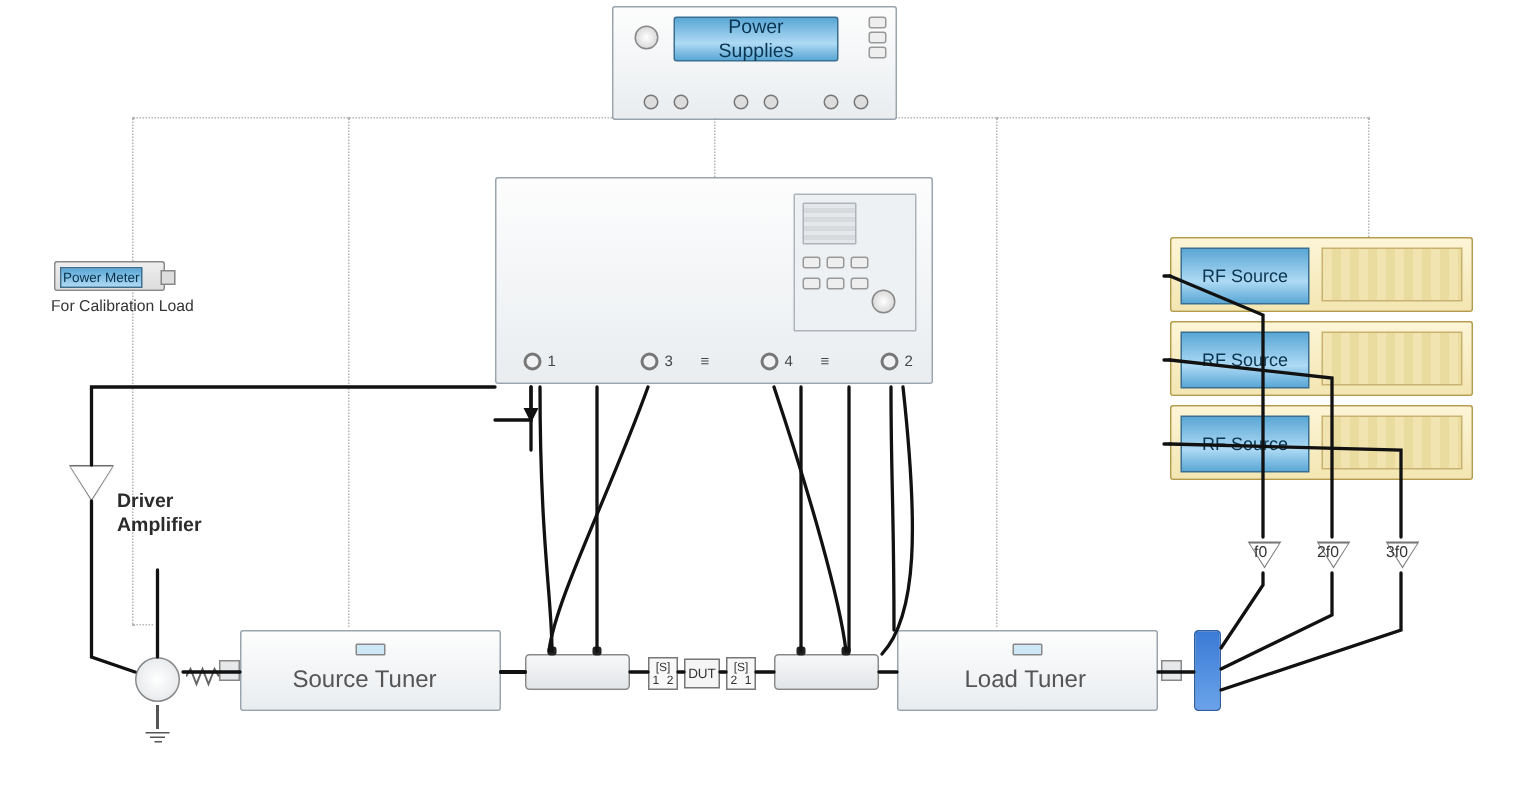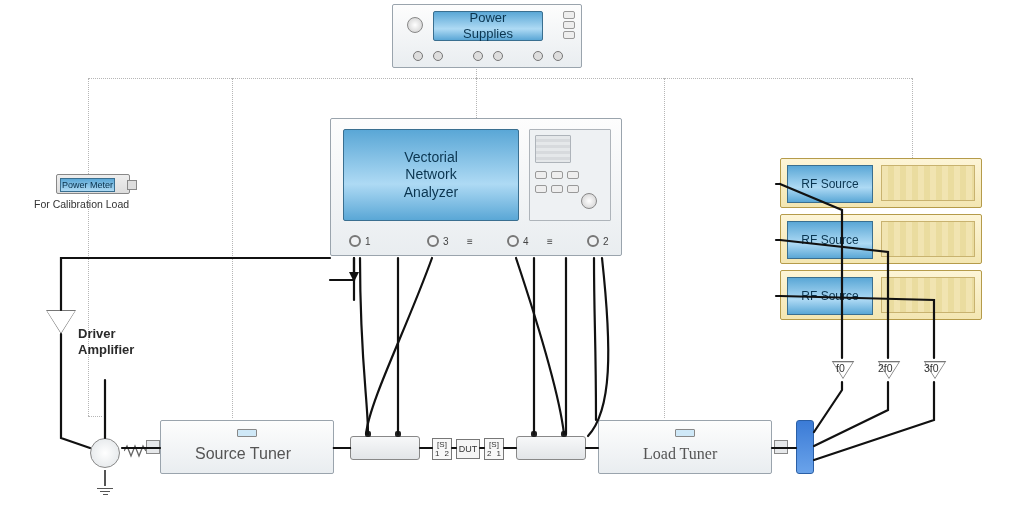--- a/index.html
+++ b/index.html
@@ -208,41 +208,38 @@
 
 <div class="dotline" style="left:88px;top:78px;width:824px;height:1px;border-top:1.5px dotted #b6b6b6;border-left:none;"></div>
 <div class="dotline" style="left:88px;top:78px;width:1px;height:338px;border-left:1.5px dotted #b6b6b6;border-top:none;"></div>
 <div class="dotline" style="left:912px;top:78px;width:1px;height:80px;border-left:1.5px dotted #b6b6b6;border-top:none;"></div>
 <div class="dotline" style="left:476px;top:78px;width:1px;height:40px;border-left:1.5px dotted #b6b6b6;border-top:none;"></div>
 <div class="dotline" style="left:476px;top:58px;width:1px;height:20px;border-left:1.5px dotted #b6b6b6;border-top:none;"></div>
 <div class="dotline" style="left:232px;top:78px;width:1px;height:340px;border-left:1.5px dotted #b6b6b6;border-top:none;"></div>
 <div class="dotline" style="left:664px;top:78px;width:1px;height:340px;border-left:1.5px dotted #b6b6b6;border-top:none;"></div>
 <div class="dotline" style="left:88px;top:416px;width:14px;height:1px;border-top:1.5px dotted #b6b6b6;border-left:none;"></div>
 
-<div class="box" style="left:392px;top:4px;width:190px;height:64px;">
+<div class="box" style="left:408px;top:4px;width:190px;height:76px;">
   <div class="screen" style="left:40px;top:6px;width:110px;height:30px;white-space:pre-line;">Power
 Supplies</div>
   <div class="knob" style="left:14px;top:12px;"></div>
   <div class="smallport" style="left:20px;bottom:6px;"></div>
   <div class="smallport" style="left:40px;bottom:6px;"></div>
   <div class="smallport" style="left:80px;bottom:6px;"></div>
   <div class="smallport" style="left:100px;bottom:6px;"></div>
   <div class="smallport" style="left:140px;bottom:6px;"></div>
   <div class="smallport" style="left:160px;bottom:6px;"></div>
   <div class="btnrow" style="right:6px;top:6px;flex-direction:column;gap:2px;">
     <div class="btn"></div>
       <div class="btn"></div>
       <div class="btn"></div>
   </div>
 </div>
 
 <div class="box" style="left:330px;top:118px;width:292px;height:138px;">
-  <div class="screen" style="left:12px;top:10px;width:176px;height:92px;white-space:pre-line;font-size:14px;">Vectorial
-Network
-Analyzer</div>
 
   <div class="port" style="left:18px;bottom:8px;"></div>
   <div class="portlabel" style="left:34px;bottom:8px;">1</div>
   <div class="port" style="left:96px;bottom:8px;"></div>
   <div class="portlabel" style="left:112px;bottom:8px;">3</div>
   <div class="port" style="left:176px;bottom:8px;"></div>
   <div class="portlabel" style="left:192px;bottom:8px;">4</div>
   <div class="port" style="left:256px;bottom:8px;"></div>
   <div class="portlabel" style="left:272px;bottom:8px;">2</div>
   <div class="portlabel" style="left:136px;bottom:8px;">≡</div>
@@ -256,21 +253,21 @@
       <div class="btn"></div>
       <div class="btn"></div>
   </div>
   <div class="btnrow" style="left:204px;top:66px;">
     <div class="btn"></div>
       <div class="btn"></div>
       <div class="btn"></div>
   </div>
 </div>
 
-<div class="pm-body" style="left:36px;top:174px;margin-left:20px;">
+<div class="pm-body" style="left:36px;top:174px;">
   <div class="pm-screen">Power Meter</div>
   <div style="position:absolute;right:-8px;top:5px;width:10px;height:10px;border:1px solid #888;background:#ddd;"></div>
 </div>
 <div class="small-label" style="left:34px;top:198px;">For Calibration Load</div>
 
 <div class="tri-border" style="left:46px;top:310px;"></div>
 <div class="tri" style="left:47px;top:311px;"></div>
 <div class="label" style="left:78px;top:326px;white-space:pre-line;line-height:1.2;">Driver
 Amplifier</div>
 
@@ -313,21 +310,21 @@
     <span>2</span>
     <span>1</span>
   </div>
 </div>
 
 <div class="coupler" style="left:516px;top:436px;width:70px;">
   <div class="tap" style="left:14px;"></div>
     <div class="tap" style="left:44px;"></div>
 </div>
 
-<div class="box" style="left:598px;top:420px;width:174px;height:54px;font-family:Liberation Serif, serif;">
+<div class="box" style="left:598px;top:420px;width:174px;height:54px;">
   <div class="tiny-led" style="left:76px;top:8px;"></div>
   <div class="tuner-title" style="left:44px;top:24px;">Load Tuner</div>
 </div>
 <div style="position:absolute;left:774px;top:440px;width:14px;height:14px;border:1px solid #888;background:#e6e8ea;"></div>
 
 <div class="mux" style="left:796px;top:420px;"></div>
 
 <div class="tri-border" style="left:828px;top:358px;transform:scale(0.75);"></div>
 <div class="tri" style="left:829px;top:359px;transform:scale(0.7);"></div>
 <div class="small-label" style="left:836px;top:362px;">f0</div>

